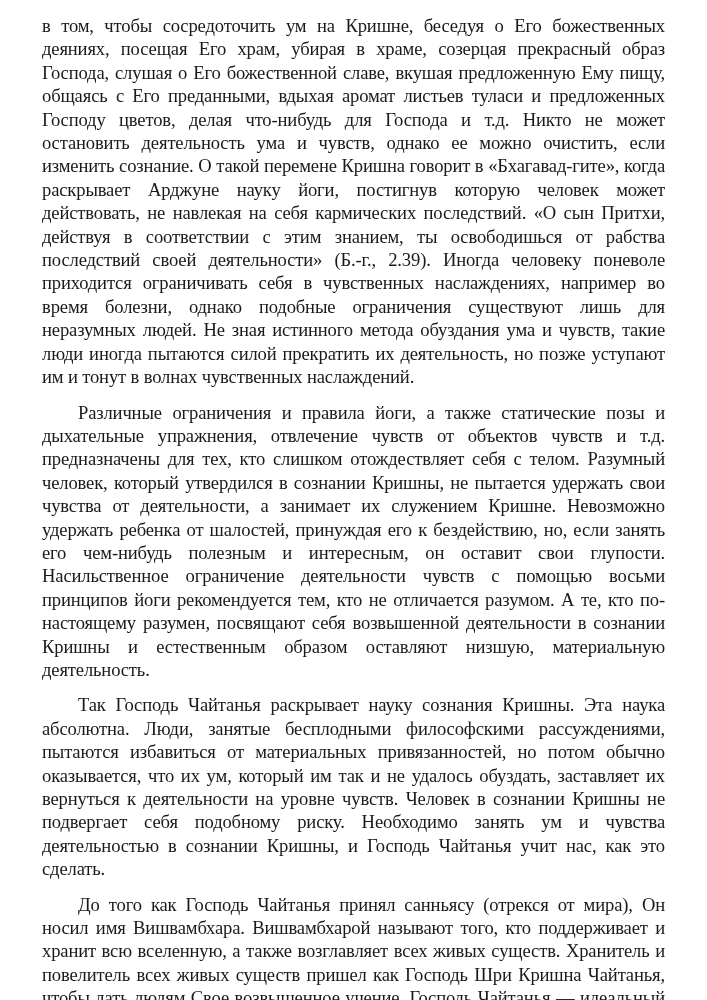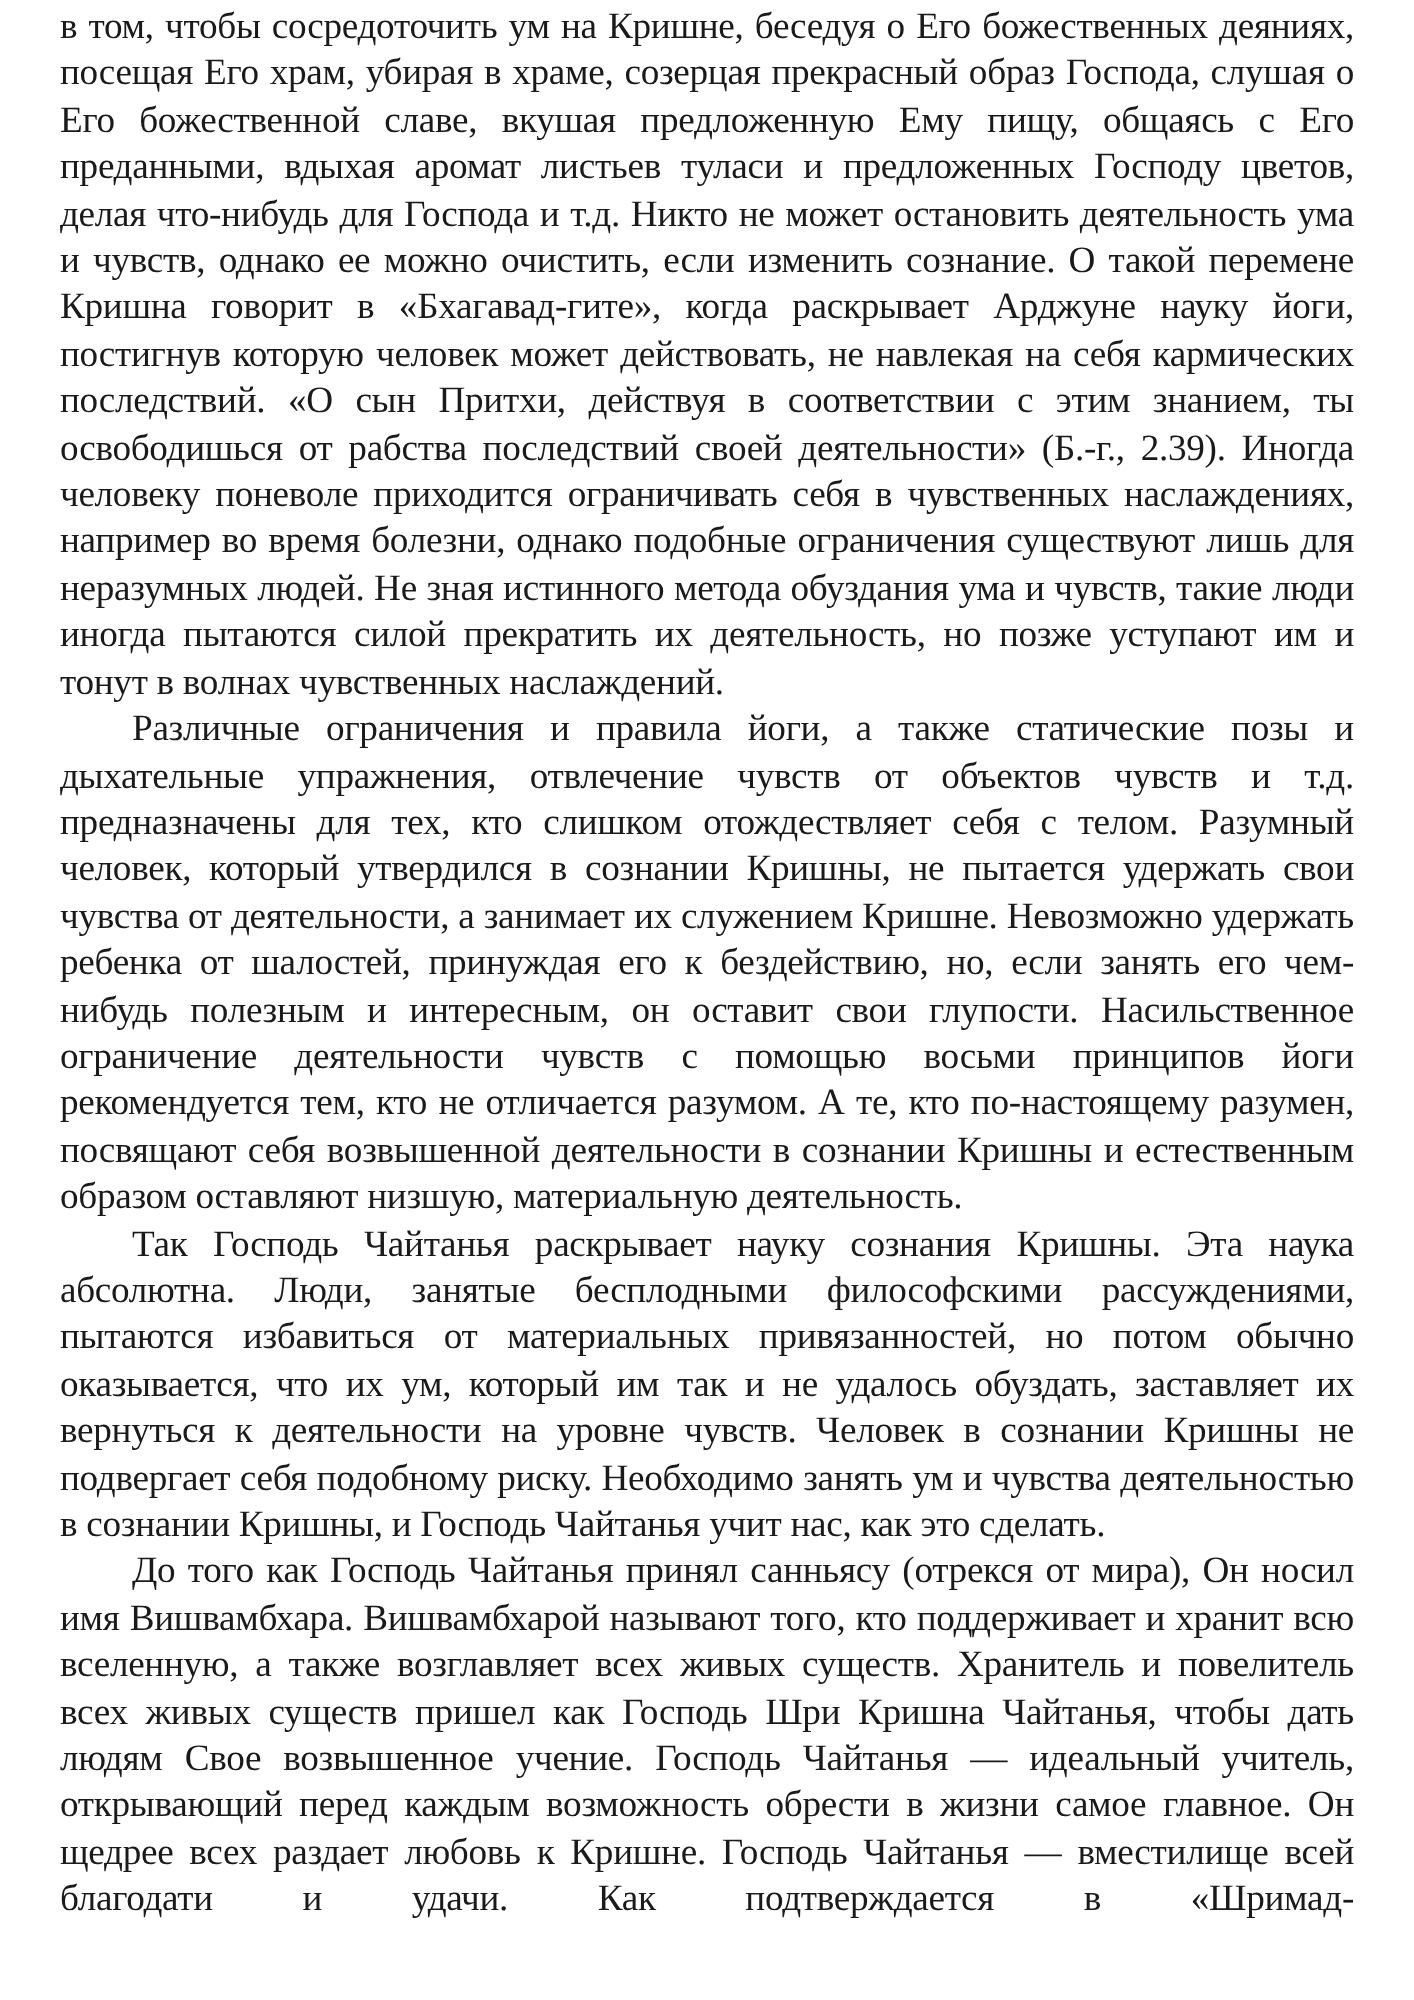--- a/index.html
+++ b/index.html
@@ -19,21 +19,21 @@
       top: 2px;
       width: 647px;
       color: #1a1a1a;
       font-family: "Liberation Serif", "DejaVu Serif", serif;
       font-size: 18.6px;
       line-height: 23.4px;
       text-align: justify;
       letter-spacing: -0.15px;
     }
     .page p {
-      margin: 0;
+      margin: 12px;
       text-indent: 36px;
       hyphens: none;
     }
     .page p.cont {
       text-indent: 0;
     }
     .page p.last-justify {
       text-align-last: justify;
     }
   </style>

